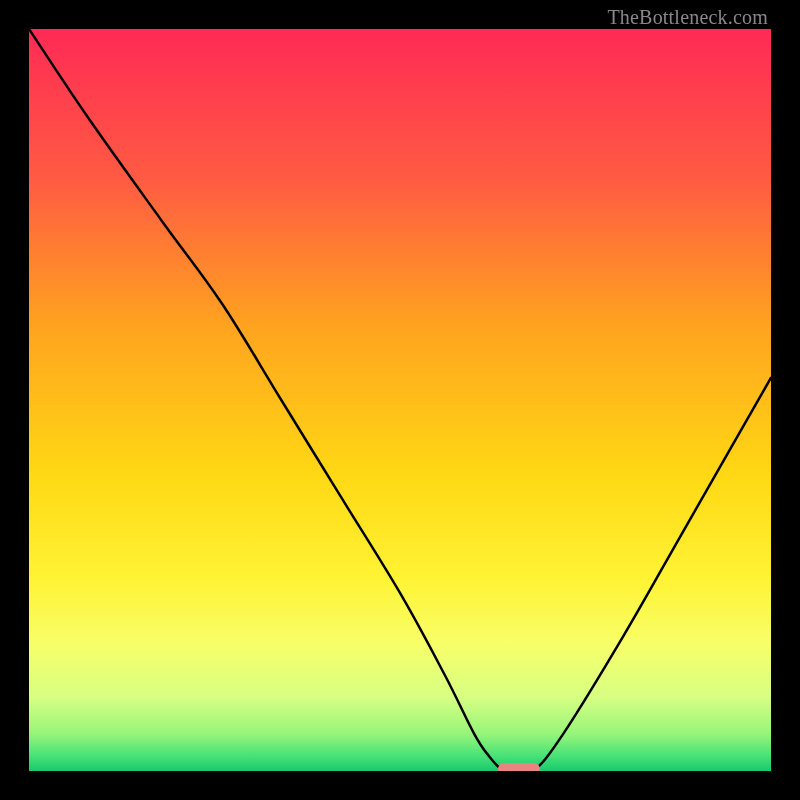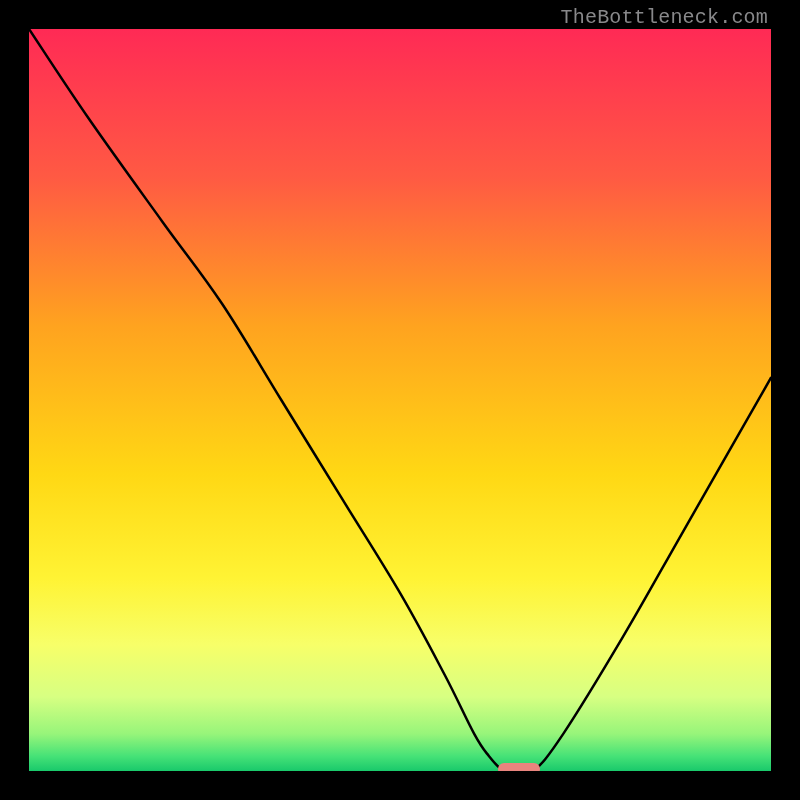--- a/index.html
+++ b/index.html
@@ -43,21 +43,21 @@
   .marker {
     position: absolute;
     height: 12px;
     border-radius: 6px;
     background: #e9847e;
   }
   .watermark {
     position: absolute;
     top: 6px;
     right: 32px;
-    font-family: Liberation Mono, monospace;
+    font-family: Liberation Serif, serif;
     font-size: 20px;
     color: #88888a;
     letter-spacing: 0.2px;
   }
 </style>
 </head>
 <body>
 
 <div class="chart-frame">
   <div class="plot-area">

